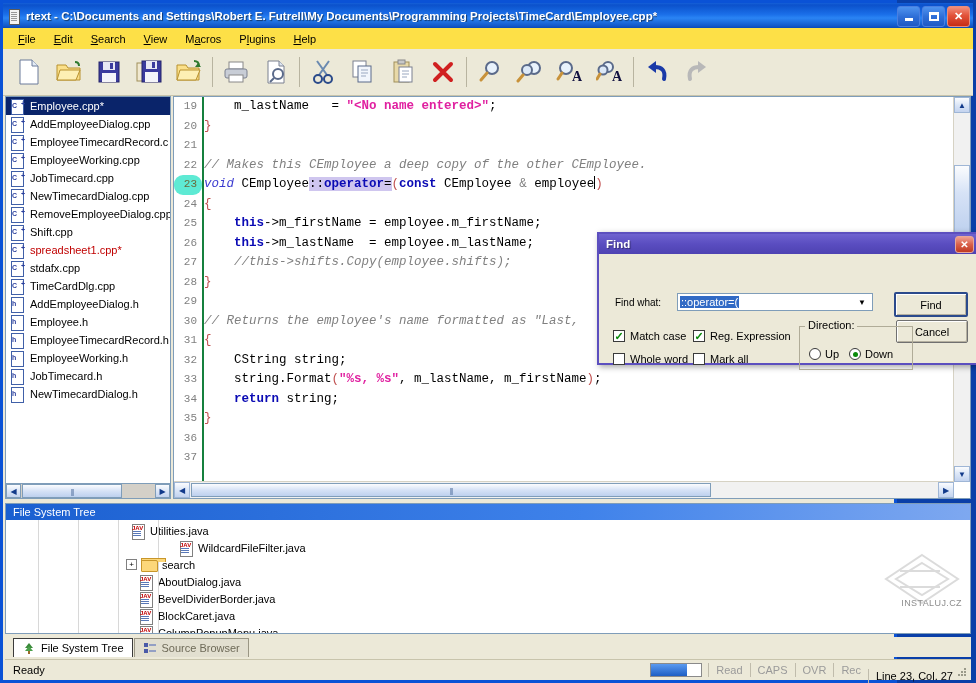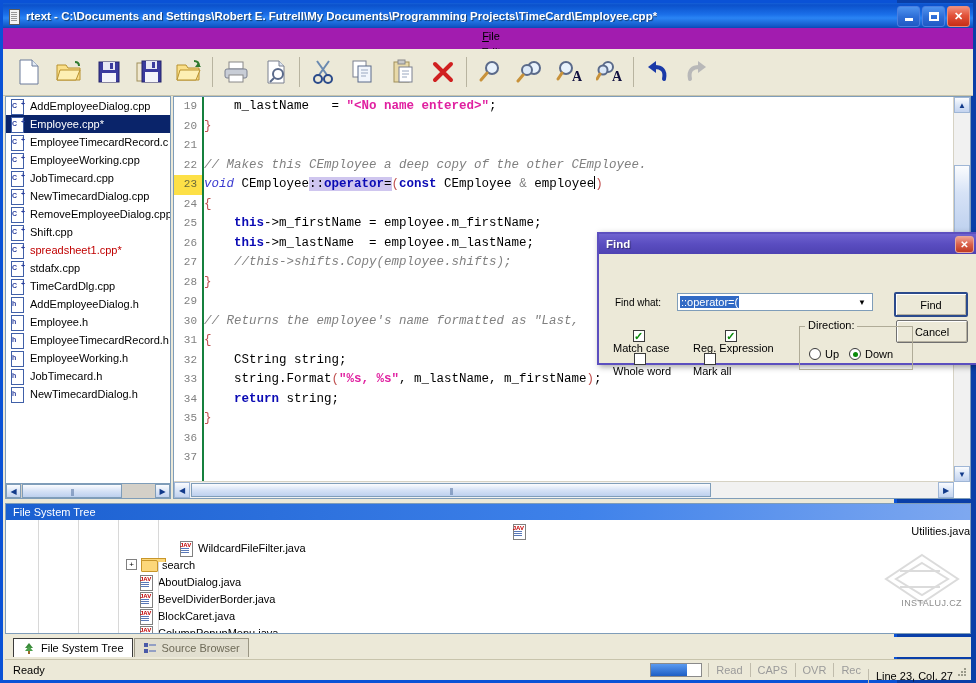--- a/index.html
+++ b/index.html
@@ -24,22 +24,22 @@
   .wbtns{position:absolute;right:3px;top:3px;display:flex;gap:2px;}
   .wbtn{width:21px;height:19px;border:1px solid #4b7fe0;border-radius:3px;
     display:flex;align-items:center;justify-content:center;
     background:linear-gradient(to bottom,#4f93ee,#2f6fd8 50%,#1f59c4);}
   .wbtn.close{background:linear-gradient(to bottom,#f28f7c,#e2523a 45%,#c62d16);border-color:#e88d7c;}
   .wbtn .g{color:#fff;font-size:11px;font-weight:bold;line-height:1;}
   .wbtn .min{width:8px;height:3px;background:#fff;margin-top:6px;}
   .wbtn .max{width:10px;height:9px;border:2px solid #fff;border-top-width:3px;box-sizing:border-box;}
 
   
-  .menubar{position:absolute;left:0;top:25px;width:970px;height:21px;background:#a21caf;
-    display:flex;align-items:center;padding-left:6px;box-sizing:border-box;flex-direction:column;}
+  .menubar{position:absolute;left:0;top:25px;width:970px;height:21px;background:#fde047;
+    display:flex;align-items:center;padding-left:6px;box-sizing:border-box;}
   .menu-item{font-size:11px;color:#000;padding:2px 9px;cursor:default;}
   .menu-item u{text-decoration:underline;}
 
   
   .toolbar{position:absolute;left:0;top:46px;width:970px;height:47px;
     background:#ece9d8;display:flex;align-items:center;padding-left:6px;box-sizing:border-box;
     border-bottom:1px solid #c8c4ac;}
   .tbtn{width:40px;height:40px;display:flex;align-items:center;justify-content:center;cursor:default;}
   .tsep{width:1px;height:30px;background:#b8b4a0;margin:0 3px;}
 
@@ -63,21 +63,21 @@
     border:1px solid #7f9db9;box-sizing:border-box;display:flex;align-items:center;justify-content:center;
     color:#6a85b0;font-size:8px;letter-spacing:-1px;}
 
   
   .editor{position:absolute;left:170px;top:0;width:798px;height:403px;background:#fff;
     border:1px solid #7f9db9;box-sizing:border-box;overflow:hidden;}
   .code-area{position:absolute;left:0;top:0;right:16px;bottom:16px;overflow:hidden;background:#fff;}
   .gutter{position:absolute;left:0;top:0;width:28px;height:100%;background:#fff;border-right:2px solid #15803d;}
   .gline{height:19.5px;line-height:19.5px;text-align:right;padding-right:5px;
     font-family:"Liberation Mono",monospace;font-size:11px;color:#808080;box-sizing:border-box;}
-  .gline.cur{background:#fde047;color:#6a6a3a;}
+  .gline.cur{background:#5eead4;color:#6a6a3a;border-radius:9px;}
   .codelines{position:absolute;left:30px;top:0;right:0;}
   .cline{height:19.5px;line-height:19.5px;font-family:"Liberation Mono",monospace;
     font-size:12.5px;white-space:pre;color:#000;}
   .kw{color:#0a0ab4;font-weight:bold;}
   .kw2{color:#3b3bd0;font-style:italic;}
   .cmt{color:#808080;font-style:italic;}
   .str{color:#e020a0;font-weight:bold;}
   .br{color:#c05050;}
   .amp{color:#808080;}
   .hl{background:#cfc6ef;}
@@ -106,21 +106,21 @@
   .fd-combo{position:absolute;left:78px;top:39px;width:196px;height:18px;background:#fff;
     border:1px solid #7f9db9;box-sizing:border-box;display:flex;align-items:center;}
   .fd-combo .val{background:#316ac5;color:#fff;font-size:11px;padding:0 1px;margin-left:2px;}
   .fd-combo .arrow{position:absolute;right:2px;top:2px;width:16px;height:13px;
     display:flex;align-items:center;justify-content:center;font-size:8px;color:#000;}
   .fd-btn{position:absolute;right:9px;width:70px;height:21px;background:#ece9d8;
     border:1px solid #707070;border-radius:2px;font-size:11px;color:#000;
     display:flex;align-items:center;justify-content:center;
     box-shadow:inset 1px 1px 0 #fff,inset -1px -1px 0 #b5b0a0;}
   .fd-btn.def{border:2px solid #2b4a8c;}
-  .chk{position:absolute;display:flex;align-items:center;font-size:11px;color:#000;flex-direction:column;}
+  .chk{position:absolute;display:flex;align-items:center;font-size:11px;color:#000;}
   .chkbox{width:12px;height:12px;background:#fff;border:1px solid #3a3a3a;margin-right:5px;
     display:flex;align-items:center;justify-content:center;box-sizing:border-box;}
   .chkbox.on:after{content:"✓";color:#0a8a0a;font-size:11px;font-weight:bold;line-height:10px;}
   .dirgroup{position:absolute;left:200px;top:72px;width:114px;height:44px;
     border:1px solid #b0ac98;box-sizing:border-box;}
   .dirlegend{position:absolute;left:206px;top:65px;background:#ece9d8;padding:0 3px;font-size:11px;}
   .radio{position:absolute;display:flex;align-items:center;font-size:11px;}
   .rdot{width:12px;height:12px;border-radius:50%;background:#fff;border:1px solid #3a3a3a;margin-right:4px;
     display:flex;align-items:center;justify-content:center;box-sizing:border-box;}
   .rdot.on:after{content:"";width:5px;height:5px;border-radius:50%;background:#0a8a0a;}
@@ -325,35 +325,35 @@
       <svg width="26" height="24" viewBox="0 0 26 24">
           <path d="M6 19c-2-9 3-12 9-12" stroke="#b8b8b8" stroke-width="4" fill="none" stroke-linecap="round"></path>
           <path d="M14 1l8 6-8 6z" fill="#b8b8b8"></path>
         </svg>
     </div>
   </div>
 
   <div class="mainrow">
 
     <div class="filelist" id="filelist">
+        <div class="flrow sel">
+          <span class="fico">
+            <span class="pg"></span>
+            <span class="lbl">C</span>
+            <span class="pl">+</span>
+          </span>
+          <span>Employee.cpp*</span>
+        </div>
         <div class="flrow">
           <span class="fico">
             <span class="pg"></span>
             <span class="lbl">C</span>
             <span class="pl">+</span>
           </span>
           <span>AddEmployeeDialog.cpp</span>
-        </div>
-        <div class="flrow sel">
-          <span class="fico">
-            <span class="pg"></span>
-            <span class="lbl">C</span>
-            <span class="pl">+</span>
-          </span>
-          <span>Employee.cpp*</span>
         </div>
         <div class="flrow">
           <span class="fico">
             <span class="pg"></span>
             <span class="lbl">C</span>
             <span class="pl">+</span>
           </span>
           <span>EmployeeTimecardRecord.c</span>
         </div>
         <div class="flrow">
@@ -577,21 +577,21 @@
   <div class="dock">
     <div class="dock-head">
       <span>File System Tree</span>
     </div>
     <div class="tree" id="tree">
       <div class="vline" style="left:32px;"></div>
       <div class="vline" style="left:72px;"></div>
       <div class="vline" style="left:112px;"></div>
       <div class="vline" style="left:152px;"></div>
       <div id="treerows">
-          <div class="trow" style="padding-left: 112px; justify-content: space-between;">
+          <div class="trow" style="padding-left: 112px;">
             <span style="width:13px;flex:0 0 auto;"></span>
             <span class="jico">
               <span class="pg"></span>
               <span class="red">JAV</span>
               <span class="bars"></span>
             </span>
             <span>Utilities.java</span>
           </div>
           <div class="trow" style="padding-left: 160px;">
             <span style="width:13px;flex:0 0 auto;"></span>

